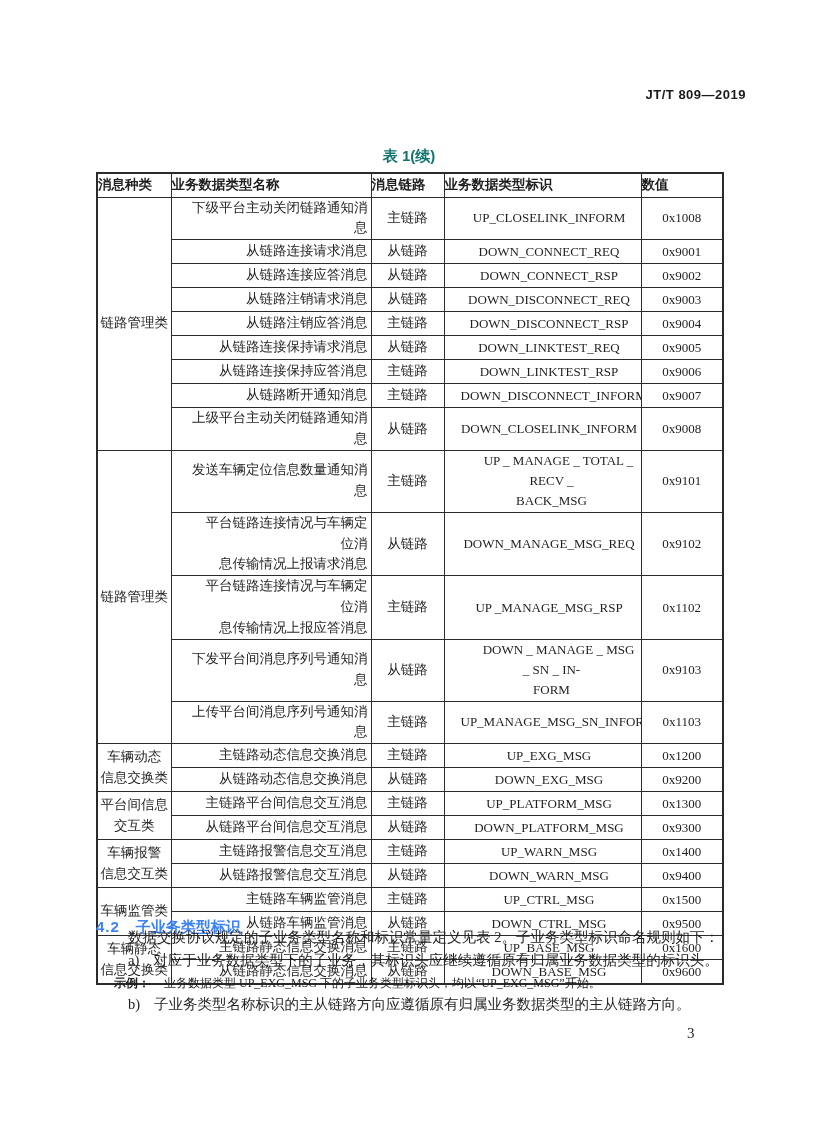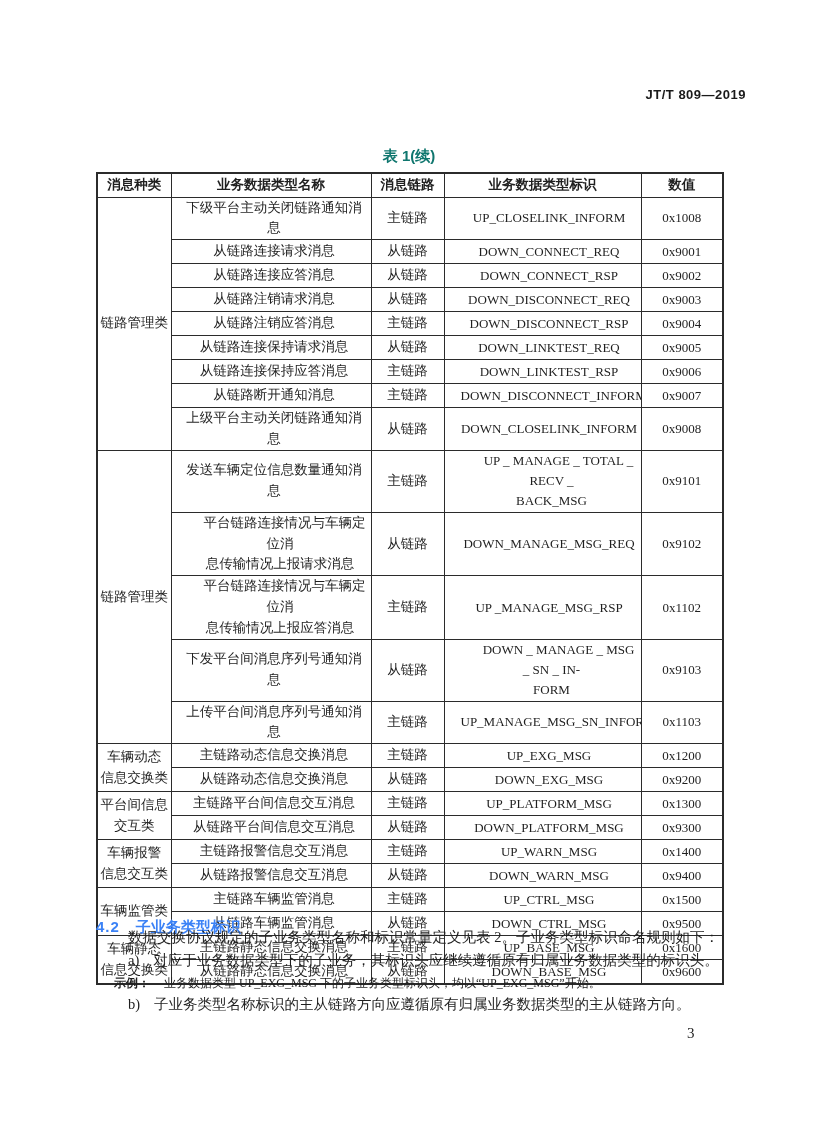--- a/index.html
+++ b/index.html
@@ -32,30 +32,30 @@
   .msg-table th, .msg-table td {
     border: 1px solid #2b2b2b;
     font-size: 13.5px;
     line-height: 1.55;
     padding: 0;
     overflow: hidden;
   }
   .msg-table thead tr { height: 24px; }
   .msg-table th {
     font-family: "Liberation Sans", "DejaVu Sans", sans-serif;
-    font-weight: bold; text-align: center;
+    font-weight: bold; text-align: left;
   }
   .msg-table tbody tr { height: 24px; }
   .msg-table tbody tr.tall { height: 49px; }
   td.category {
     text-align: center; white-space: pre-line;
     vertical-align: middle;
   }
   td.name {
-    text-align: center; padding-left: 9px; padding-right: 3px;
+    text-align: right; padding-left: 9px; padding-right: 3px;
     white-space: pre-line; vertical-align: middle;
   }
   td.name.wrap { padding-left: 21px; text-indent: 9px; }
   td.link { text-align: center; vertical-align: middle; }
   td.ident {
     text-align: center; padding-left: 16px; padding-right: 3px;
     font-size: 13px; white-space: pre-line; vertical-align: middle;
     font-family: "Liberation Serif", "DejaVu Serif", serif;
   }
   td.ident.wrap { padding-left: 21px; text-indent: 14px; }

